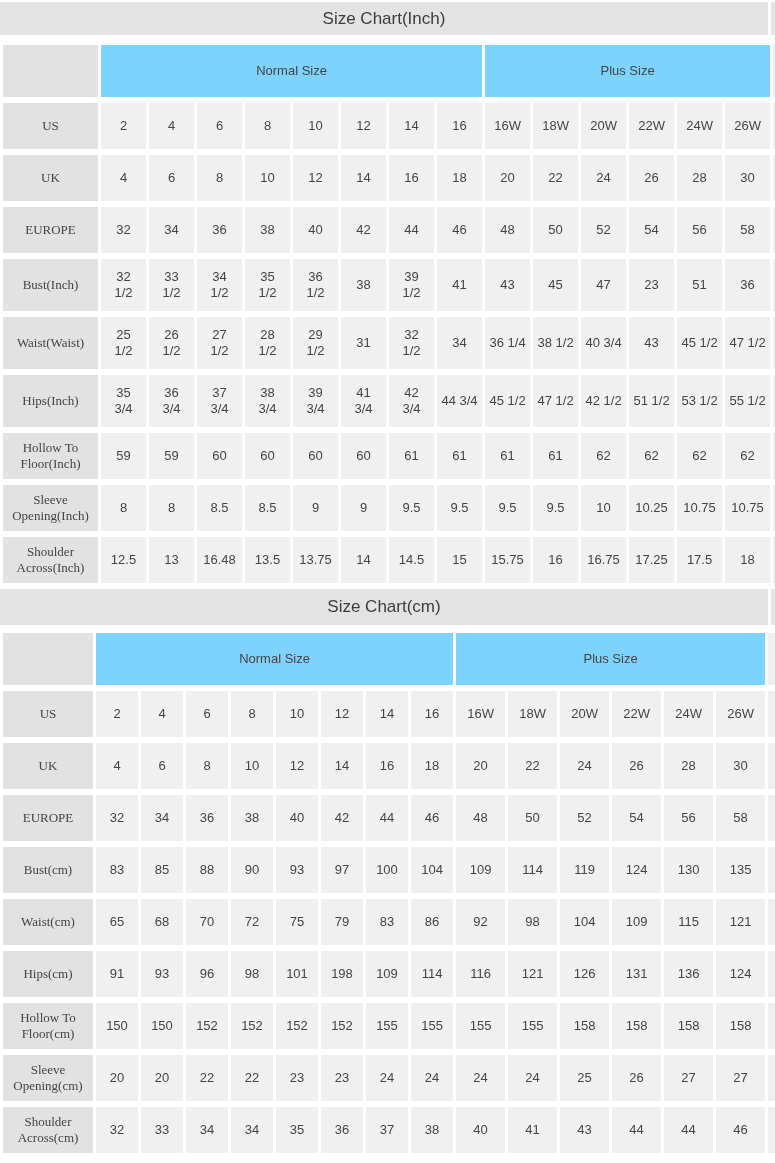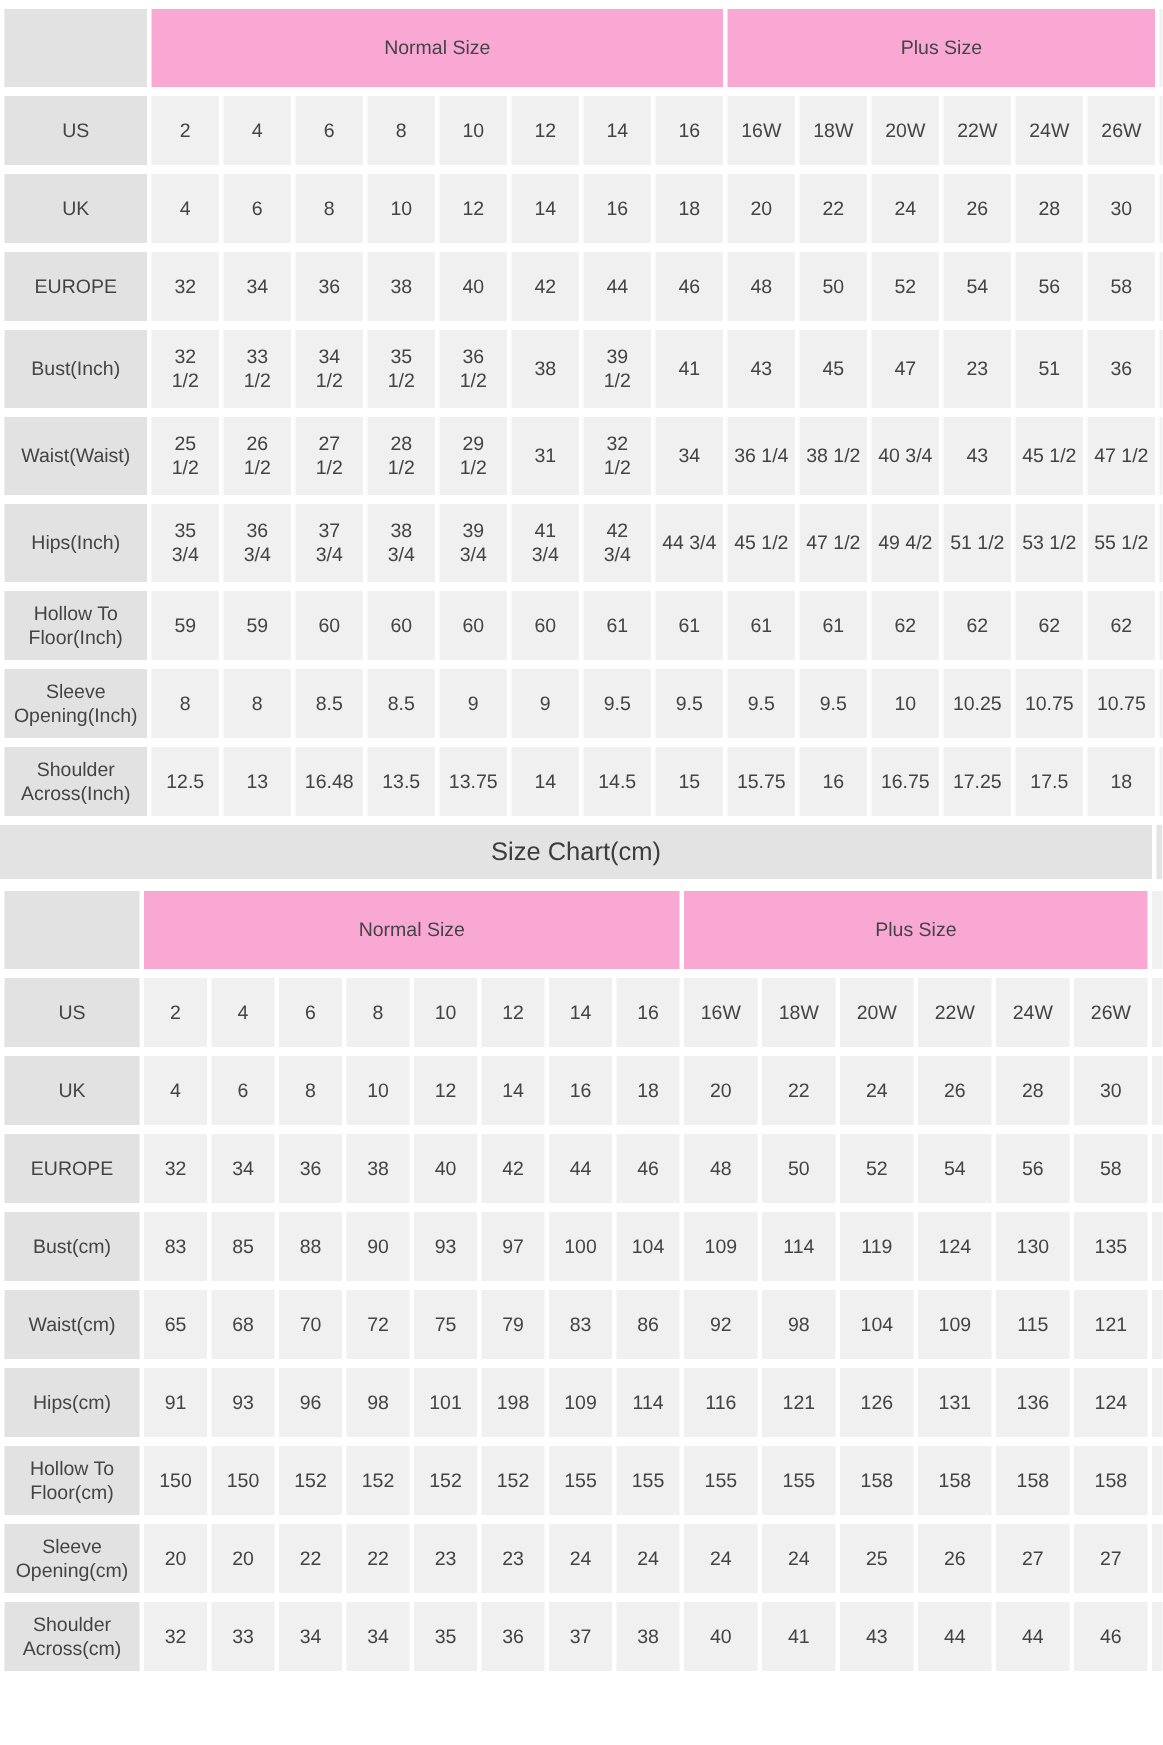--- a/index.html
+++ b/index.html
@@ -57,32 +57,37 @@
     font-weight: normal;
     text-align: center;
     vertical-align: middle;
     font-size: 13px;
     line-height: 16px;
     color: #444444;
     padding: 0 1px;
     white-space: pre-line;
     overflow: hidden;
   }
-  table.sizes .lbl    { background: #e2e2e2; height: 46px; }
+  table.sizes .lbl    { background: #e2e2e2; height: 46px; font-family: Liberation Serif, serif; }
   table.sizes .val    { background: #f0f0f0; height: 46px; }
-  table.sizes .grp    { background: #f9a8d4; height: 52px; font-size: 13px; }
+  table.sizes .grp    { background: #7dd3fc; height: 52px; font-size: 13px; }
   table.sizes .corner { background: #e2e2e2; }
   table.sizes .sliver-cell { background: #f0f0f0; padding: 0; }
 </style>
 </head>
 <body>
 
 <div class="page">
 
   <section>
+    <div class="title-bar">
+      <div class="title-main">Size Chart(Inch)</div>
+      <div class="title-gap"></div>
+      <div class="title-sliver"></div>
+    </div>
     <div class="tbl-clip">
       <table class="sizes inch">
         <colgroup>
           <col style="width:95px">
           <col style="width:45px">
             <col style="width:45px">
             <col style="width:45px">
             <col style="width:45px">
           <col style="width:45px">
             <col style="width:45px">
@@ -219,21 +224,21 @@
 3/4</td>
               <td class="val">39
 3/4</td>
               <td class="val">41
 3/4</td>
               <td class="val">42
 3/4</td>
               <td class="val">44 3/4</td>
               <td class="val">45 1/2</td>
               <td class="val">47 1/2</td>
-              <td class="val">49 4/2</td>
+              <td class="val">42 1/2</td>
               <td class="val">51 1/2</td>
               <td class="val">53 1/2</td>
               <td class="val">55 1/2</td>
               <td class="sliver-cell"></td>
             </tr>
             <tr>
               <th class="lbl">Hollow To
 Floor(Inch)</th>
               <td class="val">59</td>
               <td class="val">59</td>

